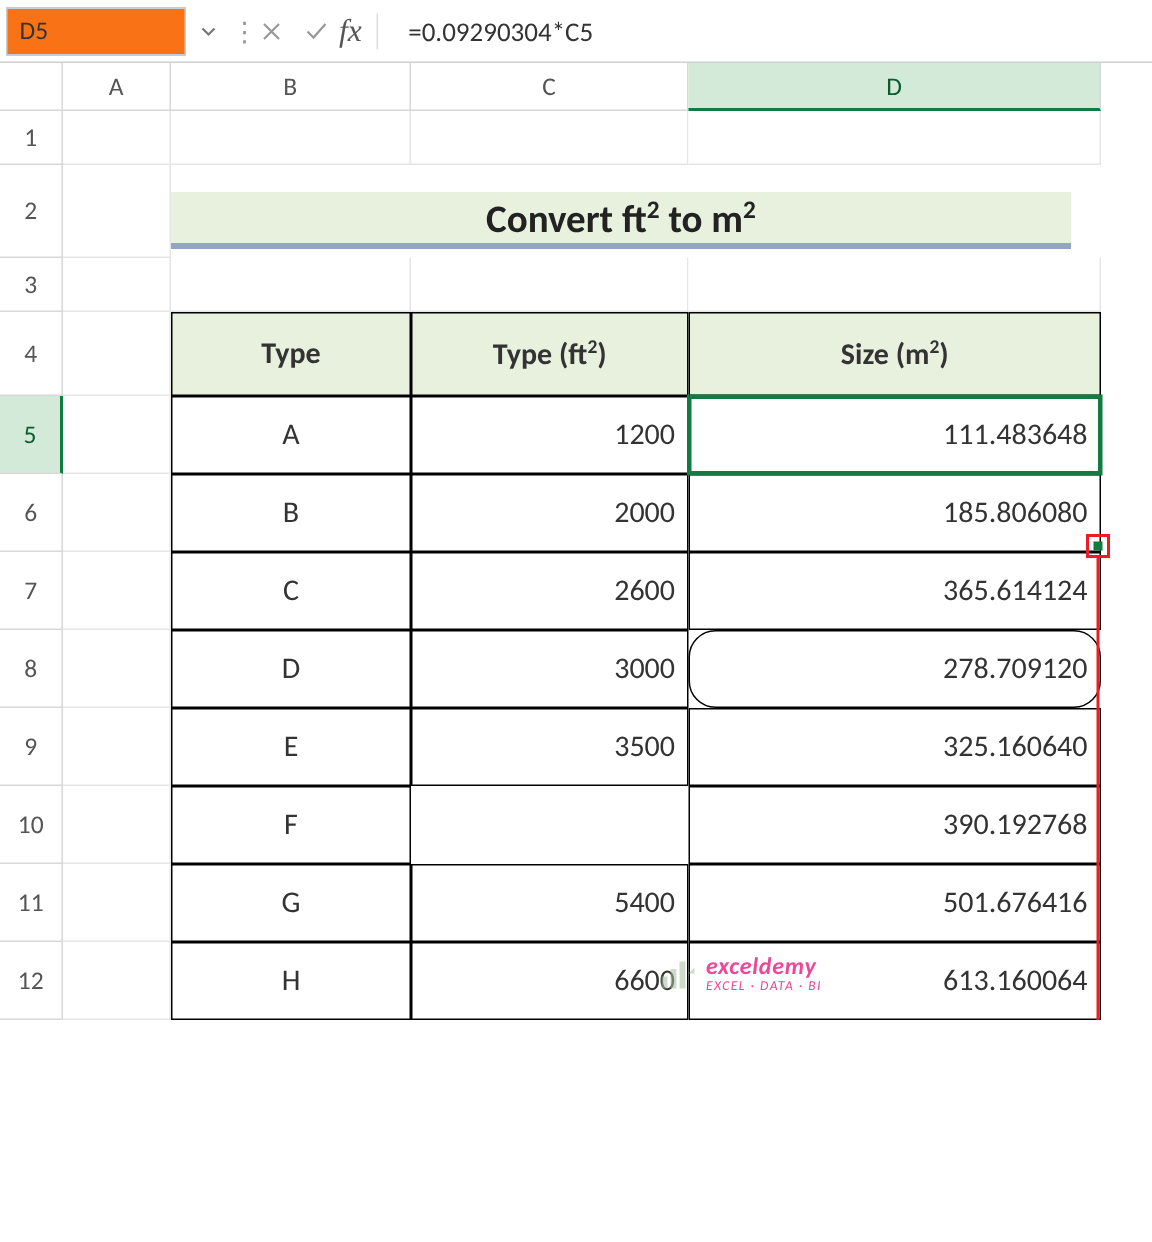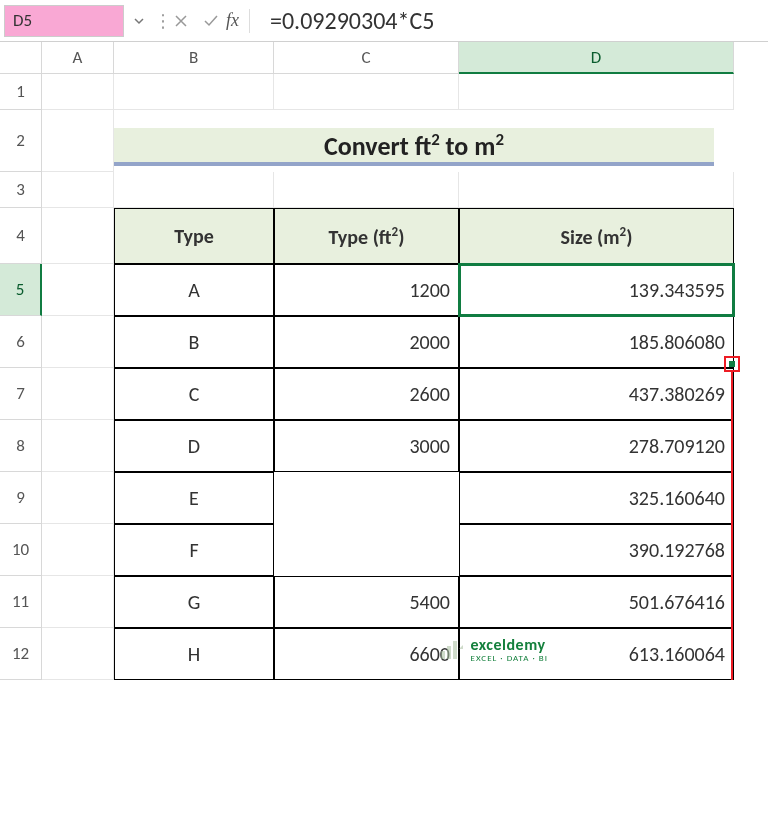--- a/index.html
+++ b/index.html
@@ -21,21 +21,21 @@
       padding: 0 4px;
     }
     .name-box {
       width: 120px;
       height: 32px;
       border: 1px solid #ccc;
       display: flex;
       align-items: center;
       padding-left: 8px;
       font-size: 17px;
-      background: #f9a8d4;
+      background: #f97316;
     }
     .nb-dd {
       width: 30px;
       display: flex;
       align-items: center;
       justify-content: center;
       color: #666;
       cursor: pointer;
     }
     .fb-sep {
@@ -47,34 +47,34 @@
       width: 30px;
       height: 32px;
       display: flex;
       align-items: center;
       justify-content: center;
       color: #888;
     }
     .fx-label {
       font-style: italic;
       font-family: 'Times New Roman', serif;
-      font-size: 18px;
+      font-size: 21px;
       color: #555;
       padding-right: 8px;
     }
     .fb-sepv {
       width: 1px;
       height: 24px;
       background: #ddd;
       margin: 0 2px;
     }
     .formula-input {
       flex: 1;
       padding-left: 18px;
-      font-size: 24px;
+      font-size: 18px;
     }
     
     .grid {
       display: grid;
       grid-template-columns: 42px 72px 160px 185px 275px;
       grid-template-rows: 32px 36px 62px 36px 56px 52px 52px 52px 52px 52px 52px 52px 52px;
       position: relative;
     }
     .hcell {
       background: #fff;
@@ -187,24 +187,25 @@
       border-right: 8px solid transparent;
       border-top: 14px solid #ed1c24;
     }
     sup { font-size: 0.65em; }
     .watermark {
       position: absolute;
       bottom: 18px;
       right: 220px;
       display: flex;
       align-items: center;
-      color: #15803d;
+      color: #ec4899;
       font-size: 15px;
       z-index: 1;
       gap: 6px;
+      font-style: italic;
     }
     .watermark svg { opacity: 0.55; }
     .wm-txt { line-height: 1; }
     .wm-txt .brand { font-weight: bold; font-size: 16px; letter-spacing: 0.5px; }
     .wm-txt .sub { font-size: 9px; letter-spacing: 1px; }
   </style>
 </head>
 <body>
 
 <div class="formula-bar">
@@ -285,35 +286,36 @@
   </div>
   <div class="th" style="grid-column:4;grid-row:5;">
     <span><span>Type (ft</span><sup>2</sup><span>)</span></span>
   </div>
   <div class="th" style="grid-column:5;grid-row:5;">
     <span><span>Size (m</span><sup>2</sup><span>)</span></span>
   </div>
 
   <div class="td center" style="grid-column:3;grid-row:6;">A</div>
   <div class="td right" style="grid-column:4;grid-row:6;text-align:center;">1200</div>
-  <div class="td right selected" style="grid-column:5;grid-row:6;">139.343595</div>
+  <div class="td right selected" style="grid-column:5;grid-row:6;">111.483648</div>
 
   <div class="td center" style="grid-column:3;grid-row:7;">B</div>
   <div class="td right" style="grid-column:4;grid-row:7;">2000</div>
   <div class="td right" style="grid-column:5;grid-row:7;">185.806080</div>
 
   <div class="td center" style="grid-column:3;grid-row:8;">C</div>
   <div class="td right" style="grid-column:4;grid-row:8;">2600</div>
-  <div class="td right" style="grid-column:5;grid-row:8;">437.380269</div>
+  <div class="td right" style="grid-column:5;grid-row:8;">365.614124</div>
 
   <div class="td center" style="grid-column:3;grid-row:9;">D</div>
   <div class="td right" style="grid-column:4;grid-row:9;">3000</div>
-  <div class="td right" style="grid-column:5;grid-row:9;">278.709120</div>
+  <div class="td right" style="grid-column:5;grid-row:9;border-radius:18px;">278.709120</div>
 
   <div class="td center" style="grid-column:3;grid-row:10;">E</div>
+  <div class="td right" style="grid-column:4;grid-row:10;">3500</div>
   <div class="td right" style="grid-column:5;grid-row:10;">325.160640</div>
 
   <div class="td center" style="grid-column:3;grid-row:11;">F</div>
   <div class="td right" style="grid-column:5;grid-row:11;">390.192768</div>
 
   <div class="td center" style="grid-column:3;grid-row:12;">G</div>
   <div class="td right" style="grid-column:4;grid-row:12;">5400</div>
   <div class="td right" style="grid-column:5;grid-row:12;">501.676416</div>
 
   <div class="td center" style="grid-column:3;grid-row:13;">H</div>

